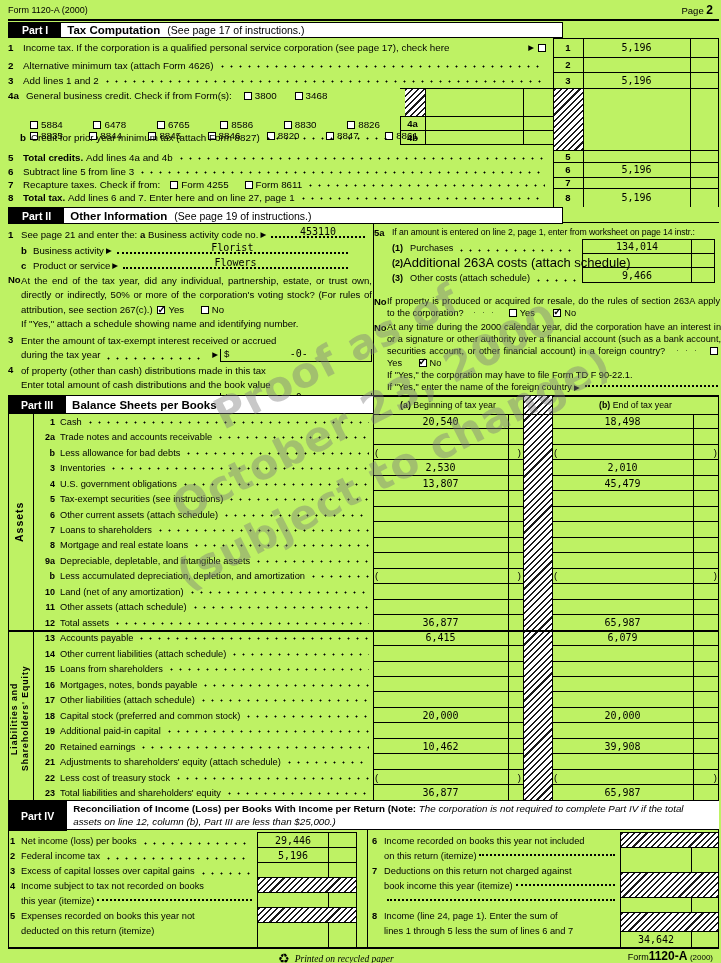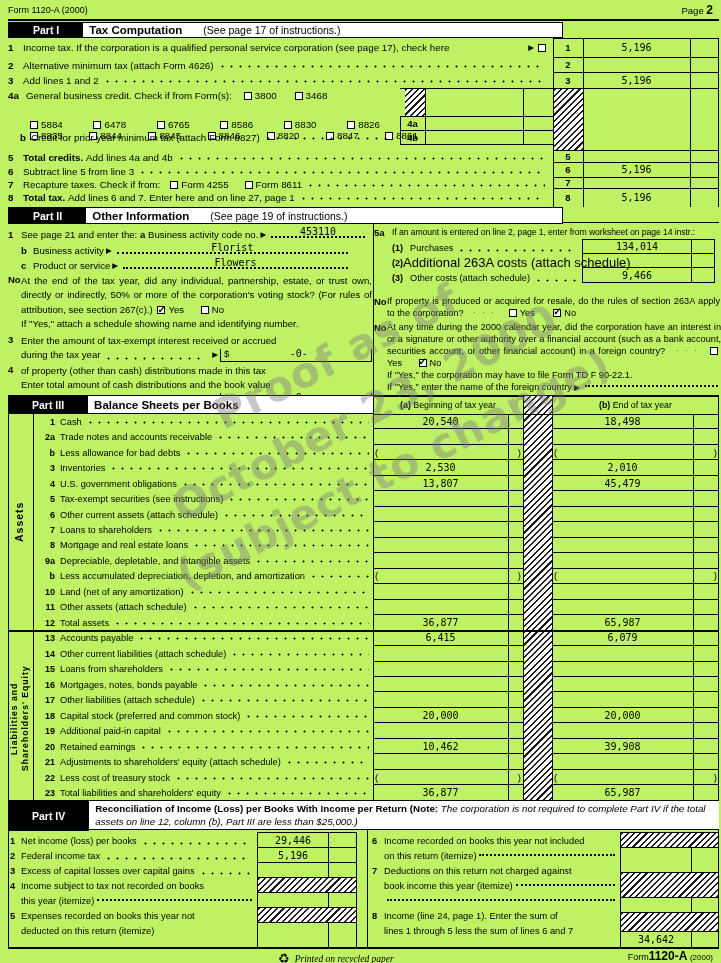--- a/index.html
+++ b/index.html
@@ -10,23 +10,23 @@
   .b{font-weight:bold}
   .i{font-style:italic}
   .hl{position:absolute;background:#000;height:1px}
   .hl2{position:absolute;background:#000;height:2px}
   .vl{position:absolute;background:#000;width:1px}
   .hatch{background:repeating-linear-gradient(135deg,#1a1a1a 0 1.5px,#fff 1.5px 4.4px)}
   .cell{position:absolute;display:flex;align-items:center;justify-content:center}
   .fv{font-family:"DejaVu Sans Mono",monospace;font-size:10px}
   .num{font-weight:bold;font-size:9.5px}
   .partbar{position:absolute;border:1.6px solid #000;display:flex;align-items:stretch;background:#fff}
-  .plab{background:#000;color:#fff;font-weight:bold;font-size:10.5px;padding:1px 24px;
+  .plab{background:#000;color:#fff;font-weight:bold;font-size:10.5px;padding:1px 13px;
         display:flex;align-items:center;white-space:nowrap}
-  .ptit{font-weight:bold;font-size:11.5px;padding:0 6px;display:flex;align-items:center;gap:21px;white-space:nowrap}
+  .ptit{font-weight:bold;font-size:11.5px;padding:0 6px;display:flex;align-items:center;gap:7px;white-space:nowrap}
   .psub{font-weight:normal;font-size:10.5px}
   .row{position:absolute;display:flex;align-items:center;font-size:9.8px;white-space:nowrap}
   .ln{font-weight:bold;width:15px;flex:none}
   .dots{flex:1 1 auto;min-width:8px;margin:0 4px;align-self:stretch;
         background-image:radial-gradient(circle,#000 0.9px,rgba(0,0,0,0) 1.1px);
         background-size:9px 3px;background-repeat:repeat-x;background-position:left bottom 3px}
   .dotfill{flex:1 1 auto;min-width:12px;border-bottom:2px dotted #000;margin:0 3px 2px 3px;
         display:flex;align-items:flex-end;justify-content:center;line-height:8px}
   .arr{font-size:7.5px;flex:none;margin:0 2px}
   .arr::before{content:"▶"}

